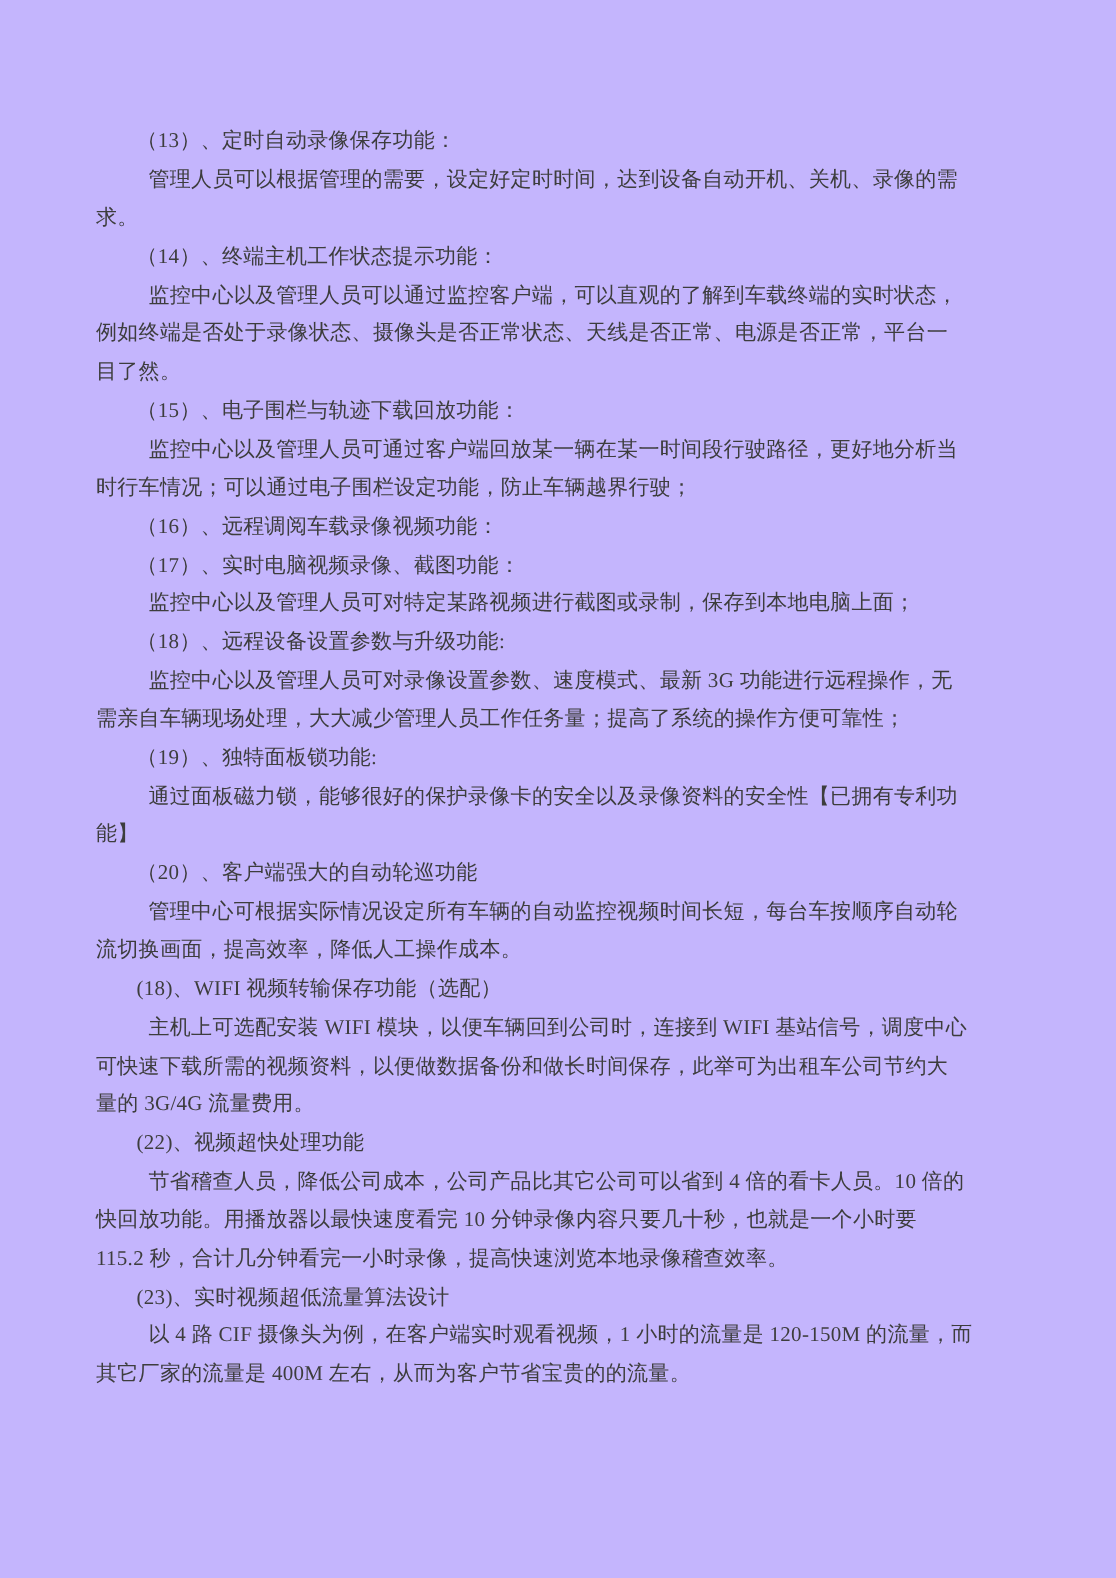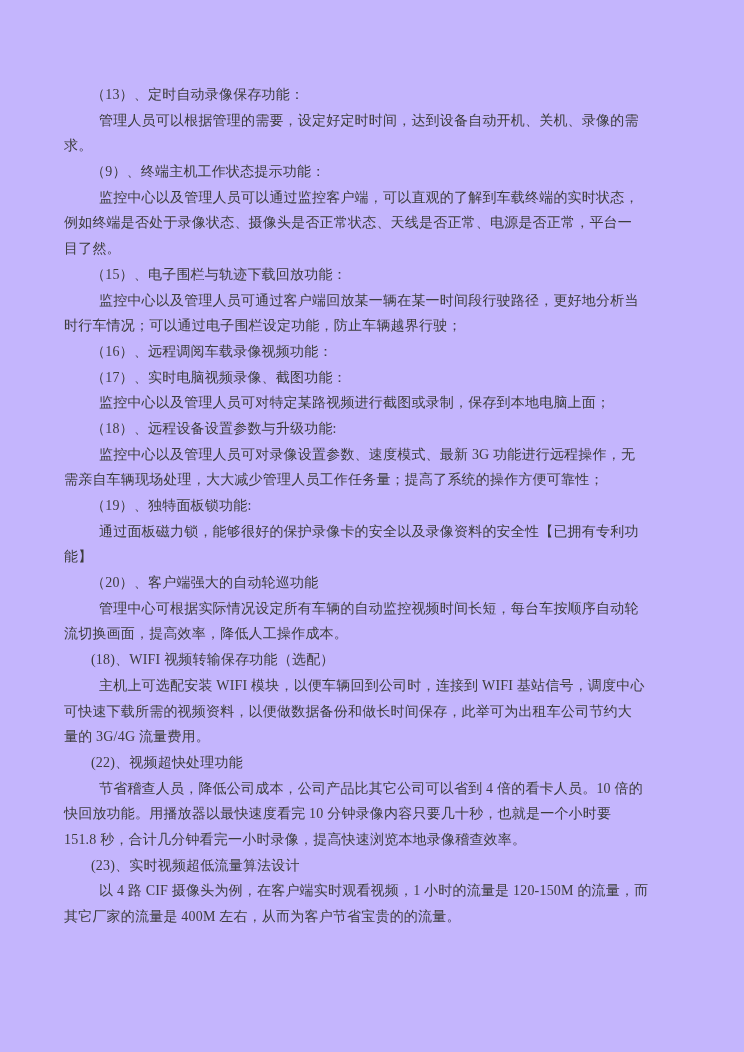--- a/index.html
+++ b/index.html
@@ -35,21 +35,21 @@
 </head>
 <body>
 
 <div class="page">
   <div class="doc">
 
     <div class="line heading">（13）、定时自动录像保存功能：</div>
     <div class="line first">管理人员可以根据管理的需要，设定好定时时间，达到设备自动开机、关机、录像的需</div>
     <div class="line">求。</div>
 
-    <div class="line heading">（9）、终端主机工作状态提示功能：</div>
+    <div class="line heading">（14）、终端主机工作状态提示功能：</div>
     <div class="line first">监控中心以及管理人员可以通过监控客户端，可以直观的了解到车载终端的实时状态，</div>
     <div class="line">例如终端是否处于录像状态、摄像头是否正常状态、天线是否正常、电源是否正常，平台一</div>
     <div class="line">目了然。</div>
 
     <div class="line heading">（15）、电子围栏与轨迹下载回放功能：</div>
     <div class="line first">监控中心以及管理人员可通过客户端回放某一辆在某一时间段行驶路径，更好地分析当</div>
     <div class="line">时行车情况；可以通过电子围栏设定功能，防止车辆越界行驶；</div>
 
     <div class="line heading">（16）、远程调阅车载录像视频功能：</div>
 
@@ -69,20 +69,20 @@
     <div class="line">流切换画面，提高效率，降低人工操作成本。</div>
 
     <div class="line heading">(18)、WIFI 视频转输保存功能（选配）</div>
     <div class="line first">主机上可选配安装 WIFI 模块，以便车辆回到公司时，连接到 WIFI 基站信号，调度中心</div>
     <div class="line">可快速下载所需的视频资料，以便做数据备份和做长时间保存，此举可为出租车公司节约大</div>
     <div class="line">量的 3G/4G 流量费用。</div>
 
     <div class="line heading">(22)、视频超快处理功能</div>
     <div class="line first">节省稽查人员，降低公司成本，公司产品比其它公司可以省到 4 倍的看卡人员。10 倍的</div>
     <div class="line">快回放功能。用播放器以最快速度看完 10 分钟录像内容只要几十秒，也就是一个小时要</div>
-    <div class="line">151.8 秒，合计几分钟看完一小时录像，提高快速浏览本地录像稽查效率。</div>
+    <div class="line">115.2 秒，合计几分钟看完一小时录像，提高快速浏览本地录像稽查效率。</div>
 
     <div class="line heading">(23)、实时视频超低流量算法设计</div>
     <div class="line first">以 4 路 CIF 摄像头为例，在客户端实时观看视频，1 小时的流量是 120-150M 的流量，而</div>
     <div class="line">其它厂家的流量是 400M 左右，从而为客户节省宝贵的的流量。</div>
 
   </div>
 </div>
 
 </body></html>

